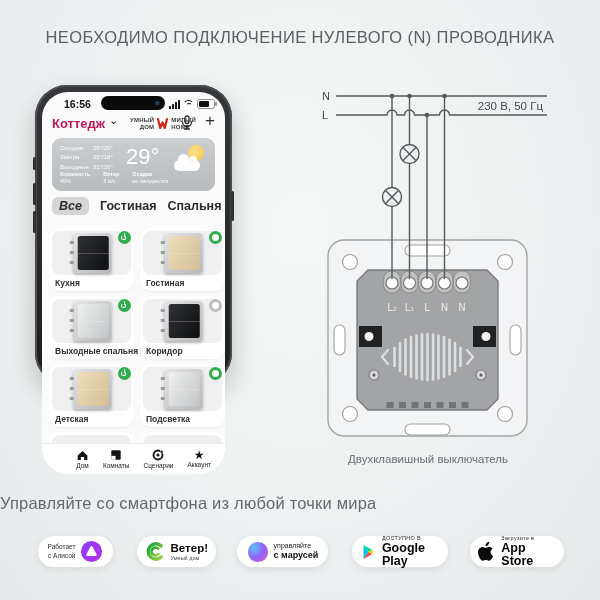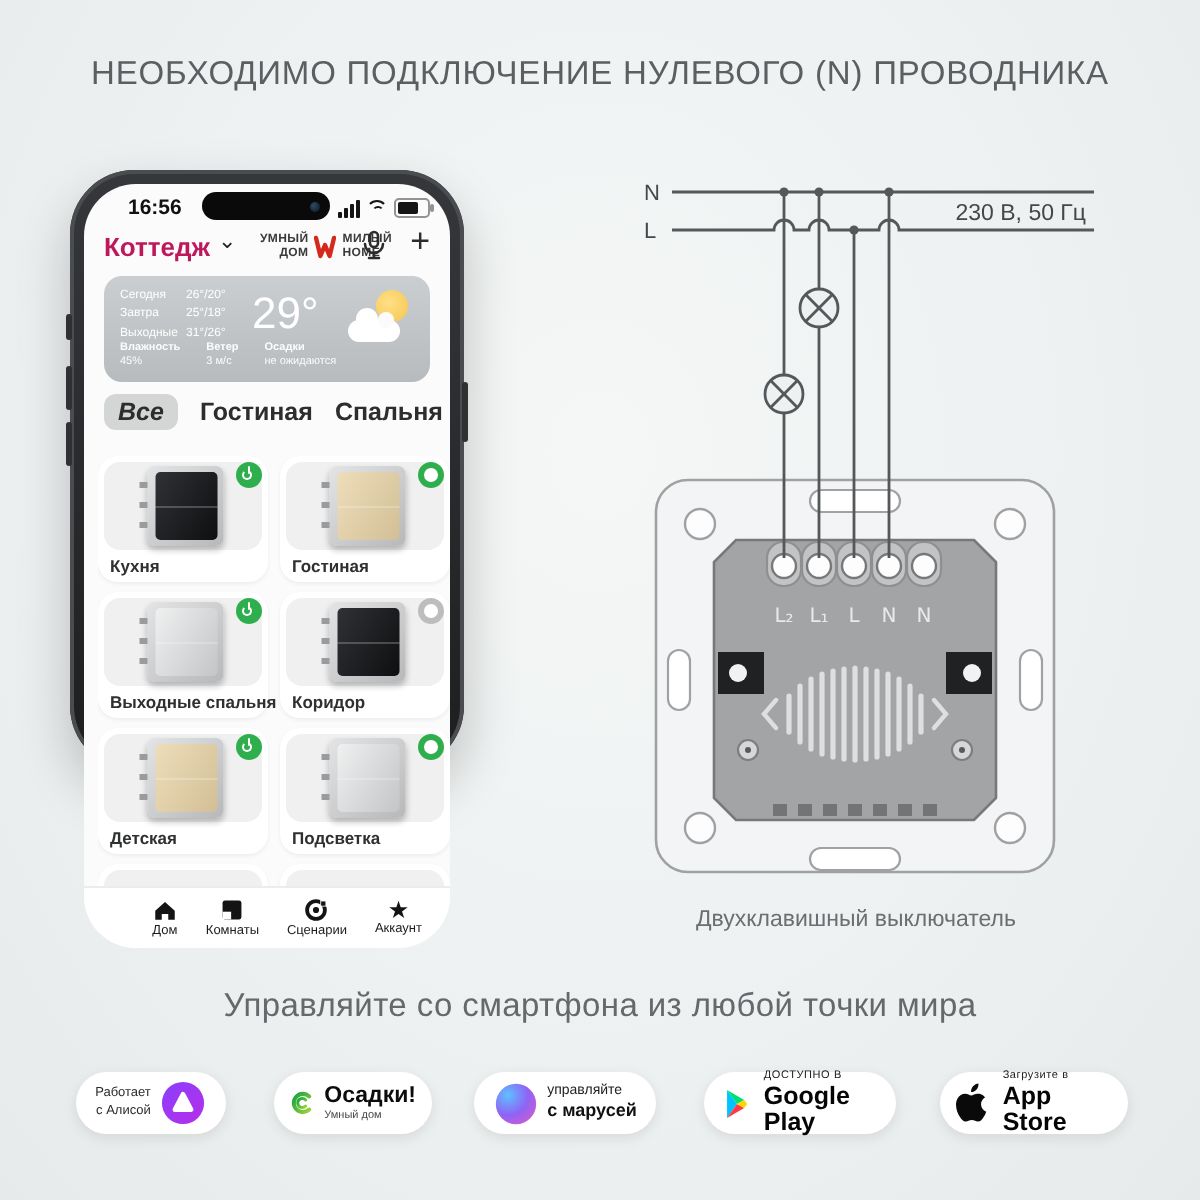--- a/index.html
+++ b/index.html
@@ -1,21 +1,21 @@
 <!DOCTYPE html>
 <html><head>
 <meta charset="utf-8">
 <style>
   html,body{margin:0;padding:0;}
   body{font-family:"Liberation Sans","DejaVu Sans",sans-serif;}
   .stage{position:relative;width:600px;height:600px;overflow:hidden;
          background:radial-gradient(ellipse at 50% 38%,#f5f7f7 0%,#eef1f1 55%,#e7eaea 100%);}
   .title{position:absolute;top:28px;left:0;width:600px;text-align:center;
          font-size:16.5px;letter-spacing:.4px;color:#5b5f61;}
-  .tagline{position:absolute;top:494px;left:0;width:600px;text-align:center;
+  .tagline{position:absolute;top:494px;left:0;width:600px;
          font-size:16.5px;letter-spacing:.2px;color:#66696b;}
 
   
   .phone{position:absolute;left:35px;top:85px;width:197px;height:300px;
          background:linear-gradient(180deg,#35373a,#1d1e20);border-radius:32px;
          box-shadow:0 12px 26px rgba(0,0,0,.22), inset 0 0 0 2px #4a4c4f;}
   .sidebtn{position:absolute;width:3px;background:#2e3032;border-radius:2px;}
   .sb-mute{left:-2px;top:72px;height:13px;}
   .sb-v1{left:-2px;top:98px;height:22px;}
   .sb-v2{left:-2px;top:126px;height:22px;}
@@ -421,21 +421,21 @@
       <defs>
           <linearGradient id="gs" x1="0" y1="0" x2="1" y2="1">
         <stop offset="0" stop-color="#12a33c"></stop>
             <stop offset="1" stop-color="#9ed13c"></stop>
       </linearGradient>
         </defs>
       <path d="M19 5.5 A9 9 0 1 0 19 18.5" fill="none" stroke="url(#gs)" stroke-width="4" stroke-linecap="round"></path>
       <path d="M15.5 9 A4.5 4.5 0 1 0 15.5 15" fill="none" stroke="url(#gs)" stroke-width="3" stroke-linecap="round"></path>
     </svg>
     <span class="ptxt">
-      <span class="b1">Осадки!</span>
+      <span class="b1">Ветер!</span>
       <span class="b2">Умный дом</span>
     </span>
   </div>
 
   <div class="pill p-marusia">
     <svg width="22" height="22" viewBox="0 0 24 24">
       <defs>
           <radialGradient id="gm" cx="0.3" cy="0.28" r="0.9">
         <stop offset="0" stop-color="#5fc0ff"></stop>
             <stop offset="0.55" stop-color="#8f63f5"></stop>

